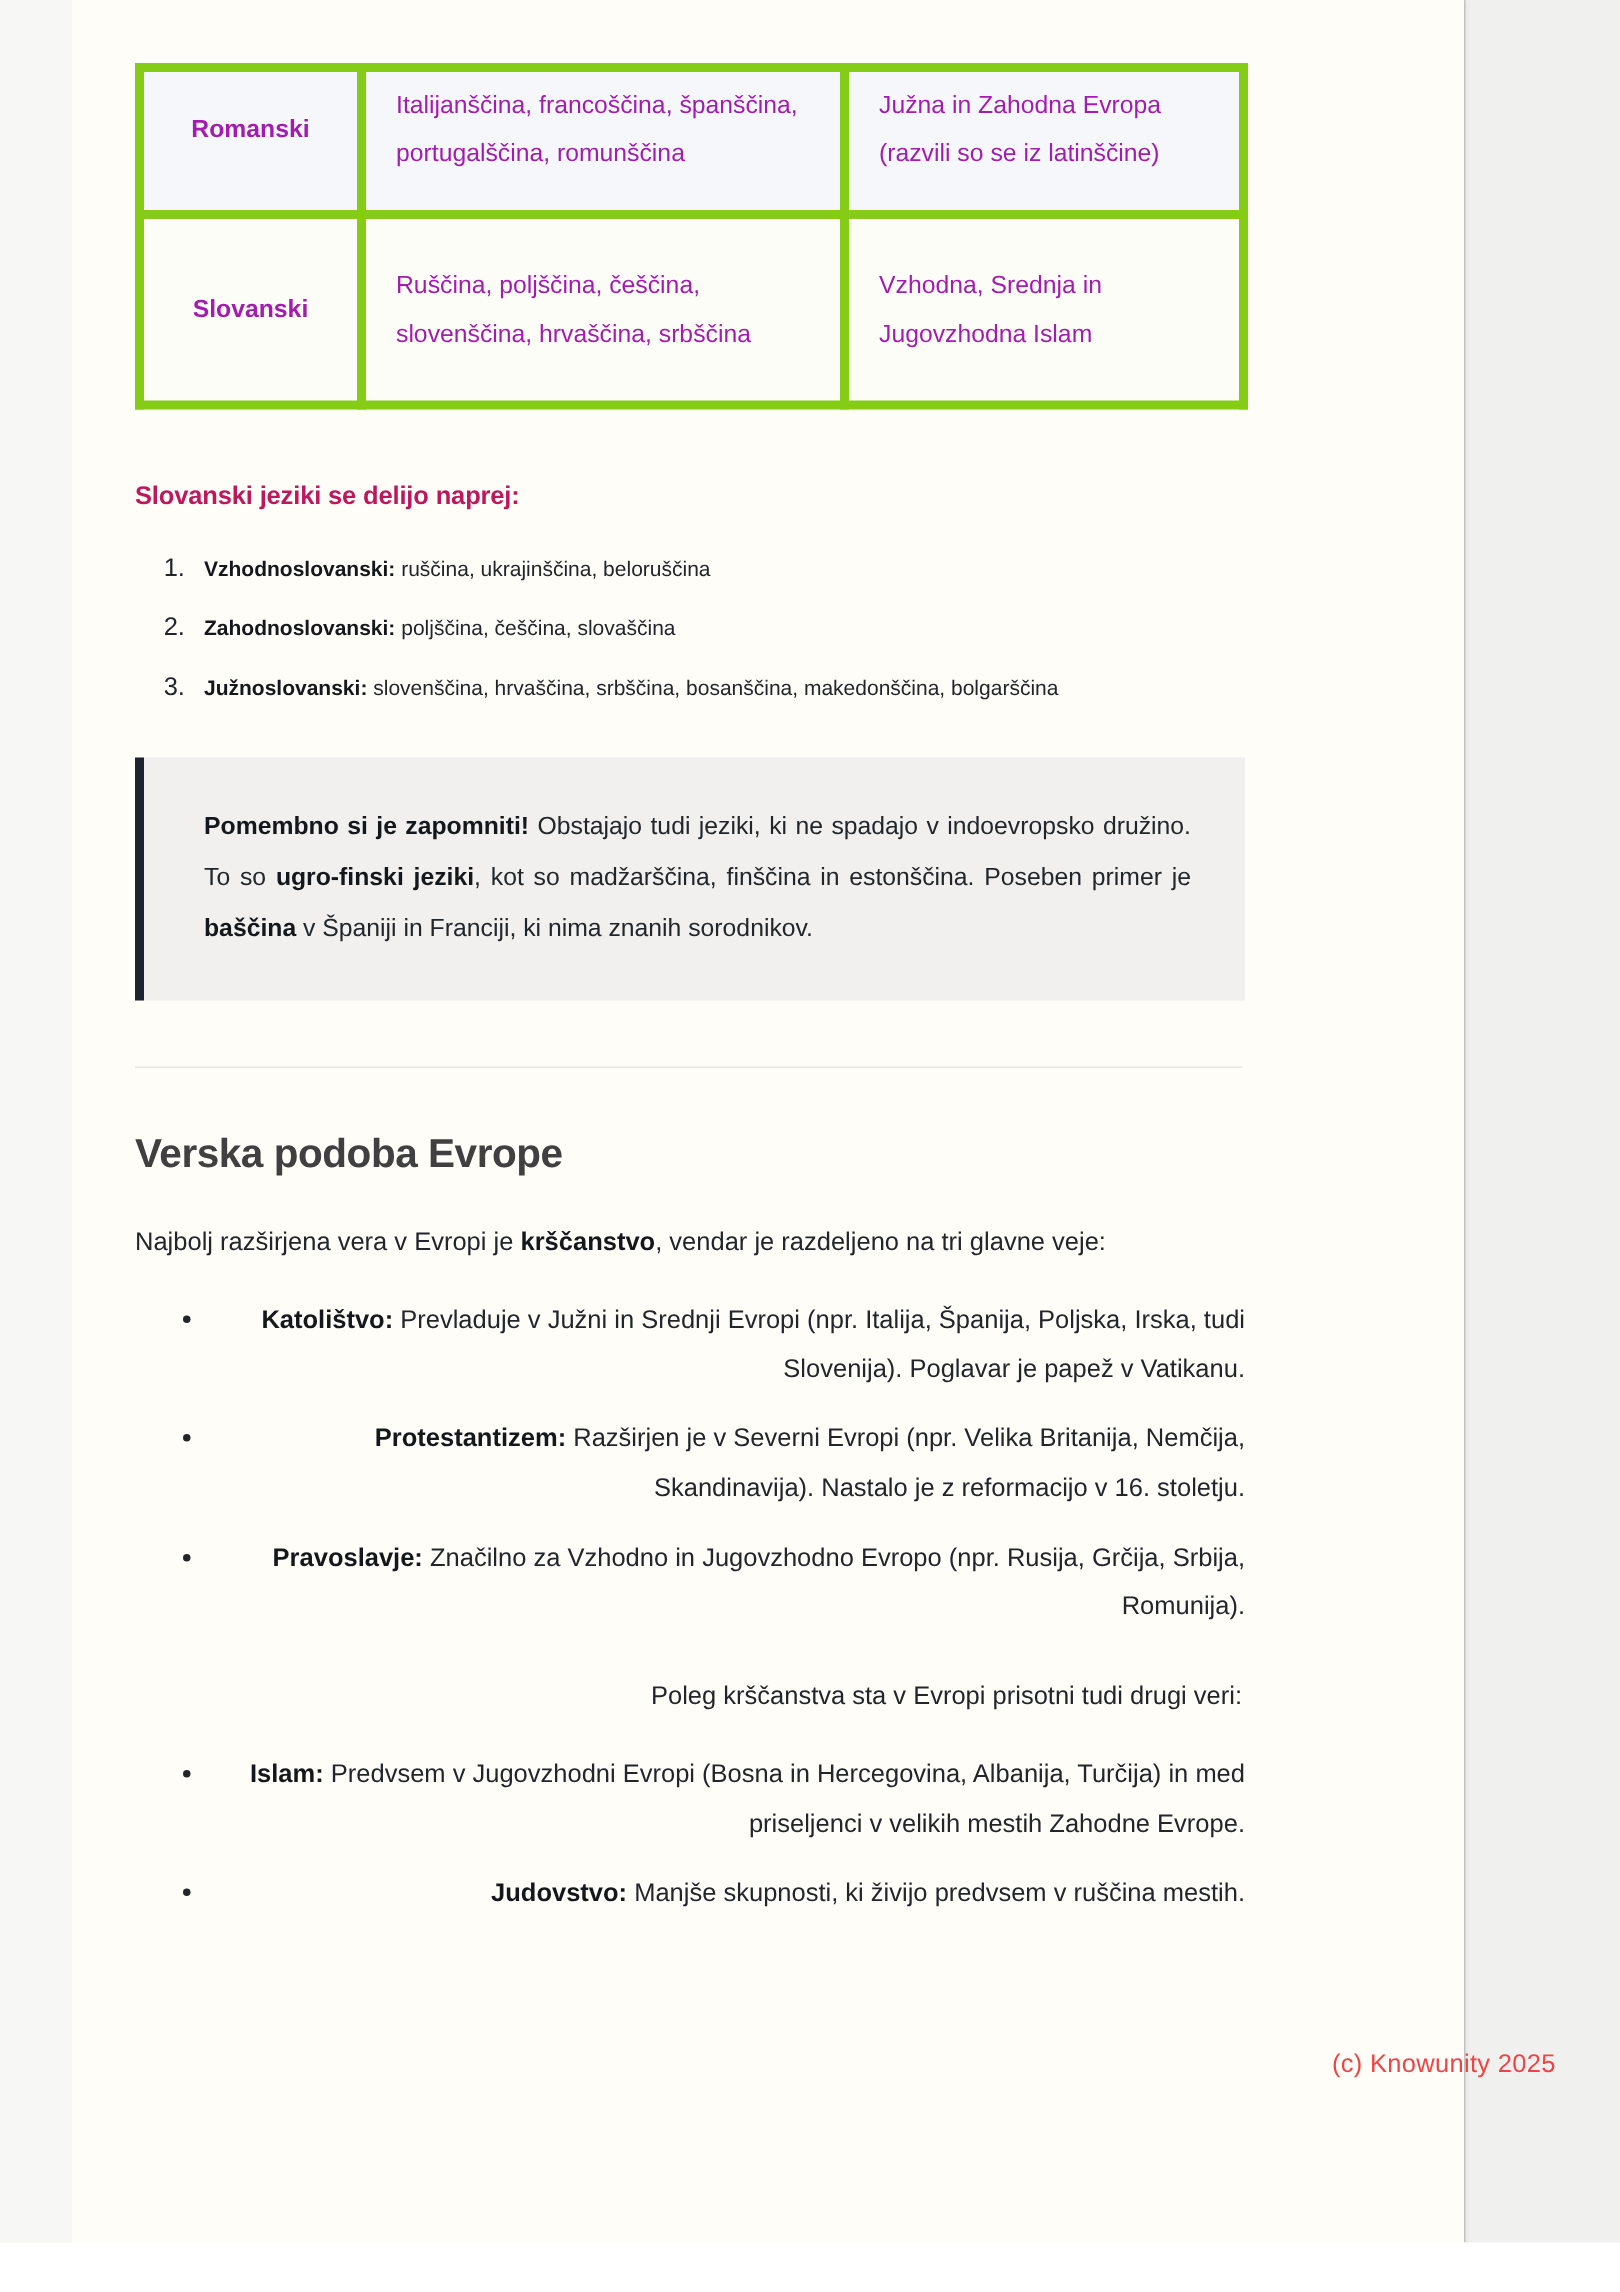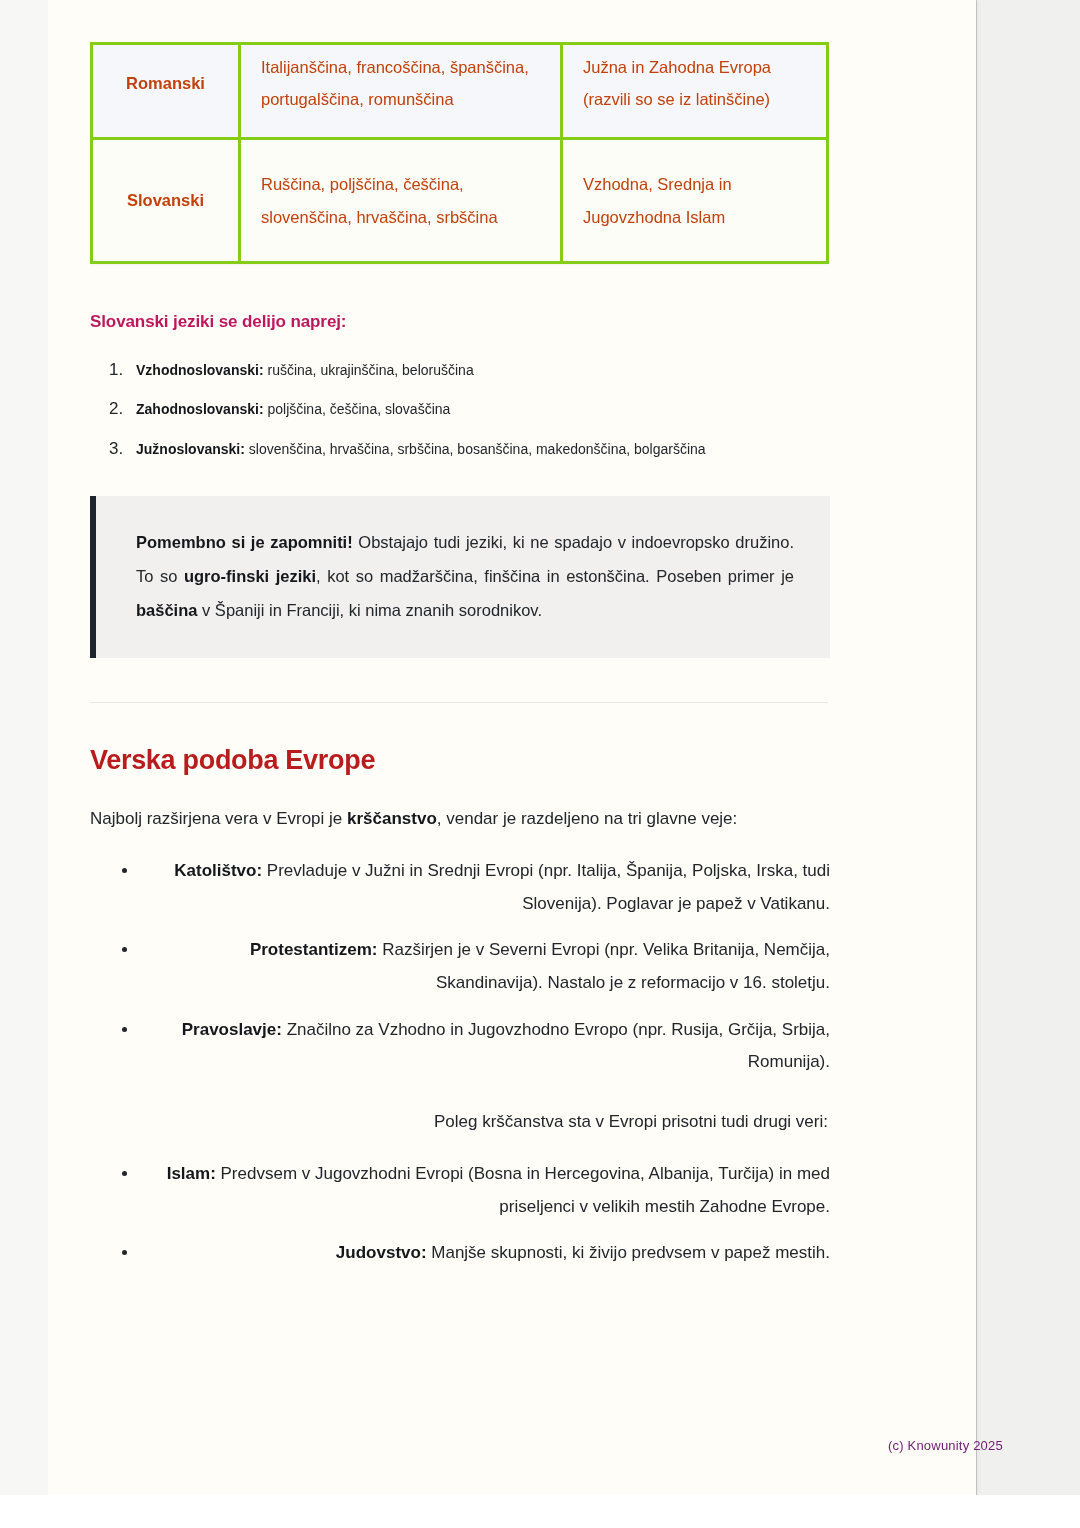--- a/index.html
+++ b/index.html
@@ -68,26 +68,26 @@
 
   
   .lang-table {
     width: 736px;
     border-collapse: collapse;
     margin-top: 42px;
     table-layout: fixed;
     box-shadow: 0 1px 2px rgba(0,0,0,0.04);
   }
   .lang-table td {
-    border: 3px solid #84cc16;
+    border: 6px solid #84cc16;
     padding: 28px 20px;
     vertical-align: middle;
     font-size: 16.5px;
     line-height: 1.95;
-    color: #c2410c;
+    color: #a21caf;
   }
   .lang-table tr.row-rom td { background: #f5f7fa; }
   .lang-table tr.row-slo td { background: #fdfdf7; }
   .lang-table td.c-name {
     width: 148px;
     font-weight: bold;
     text-align: center;
     font-size: 16.5px;
     margin-top: 43px;
   }
@@ -164,41 +164,41 @@
     margin-top: 44px;
     width: 738px;
     height: 1px;
     background: #e9e7e2;
   }
 
   h2.section-title {
     margin-top: 42px;
     font-size: 27px;
     font-weight: bold;
-    color: #b91c1c;
+    color: #404040;
     letter-spacing: -0.3px;
   }
 
   p.body-par {
     margin-top: 26px;
     font-size: 17px;
     line-height: 1.95;
     color: #22262b;
     text-align: justify;
     width: 738px;
   }
   p.body-par.nojust { text-align: right; }
 
   
   .watermark {
     position: absolute;
     left: 888px;
-    top: 1438px;
-    font-size: 13px;
-    color: #701a75;
+    top: 1366px;
+    font-size: 17px;
+    color: #ef4444;
     letter-spacing: 0.2px;
     white-space: nowrap;
     z-index: 5;
   }
 </style>
 </head>
 <body>
 
 <div id="viewport">
 
@@ -261,21 +261,21 @@
       </li>
     </ul>
 
     <p class="body-par nojust">Poleg krščanstva sta v Evropi prisotni tudi drugi veri:</p>
 
     <ul class="bul-list">
       <li>
         <b>Islam:</b><span> Predvsem v Jugovzhodni Evropi (Bosna in Hercegovina, Albanija, Turčija) in med priseljenci v velikih mestih Zahodne Evrope.</span>
       </li>
       <li>
-        <b>Judovstvo:</b><span> Manjše skupnosti, ki živijo predvsem v papež mestih.</span>
+        <b>Judovstvo:</b><span> Manjše skupnosti, ki živijo predvsem v ruščina mestih.</span>
       </li>
     </ul>
 
 
   </div>
 
   <div class="watermark">(c) Knowunity 2025</div>
 
 </div>
 

